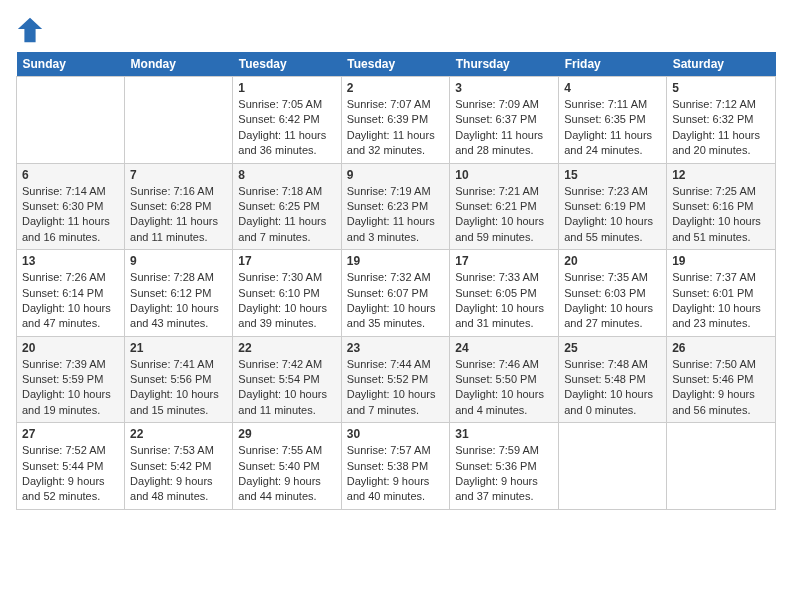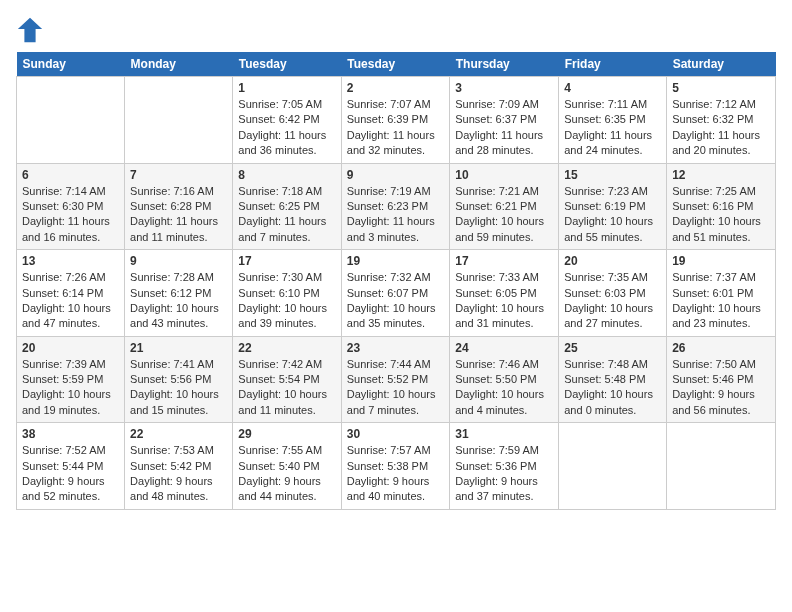--- a/index.html
+++ b/index.html
@@ -229,21 +229,21 @@
           <span class="day-num">25</span>
           <div class="day-detail">Sunrise: 7:48 AM<br>Sunset: 5:48 PM<br>Daylight: 10 hours and 0 minutes.</div>
         </td>
         <td>
           <span class="day-num">26</span>
           <div class="day-detail">Sunrise: 7:50 AM<br>Sunset: 5:46 PM<br>Daylight: 9 hours and 56 minutes.</div>
         </td>
       </tr>
       <tr>
         <td>
-          <span class="day-num">38</span>
+          <span class="day-num">27</span>
           <div class="day-detail">Sunrise: 7:52 AM<br>Sunset: 5:44 PM<br>Daylight: 9 hours and 52 minutes.</div>
         </td>
         <td>
           <span class="day-num">22</span>
           <div class="day-detail">Sunrise: 7:53 AM<br>Sunset: 5:42 PM<br>Daylight: 9 hours and 48 minutes.</div>
         </td>
         <td>
           <span class="day-num">29</span>
           <div class="day-detail">Sunrise: 7:55 AM<br>Sunset: 5:40 PM<br>Daylight: 9 hours and 44 minutes.</div>
         </td>

